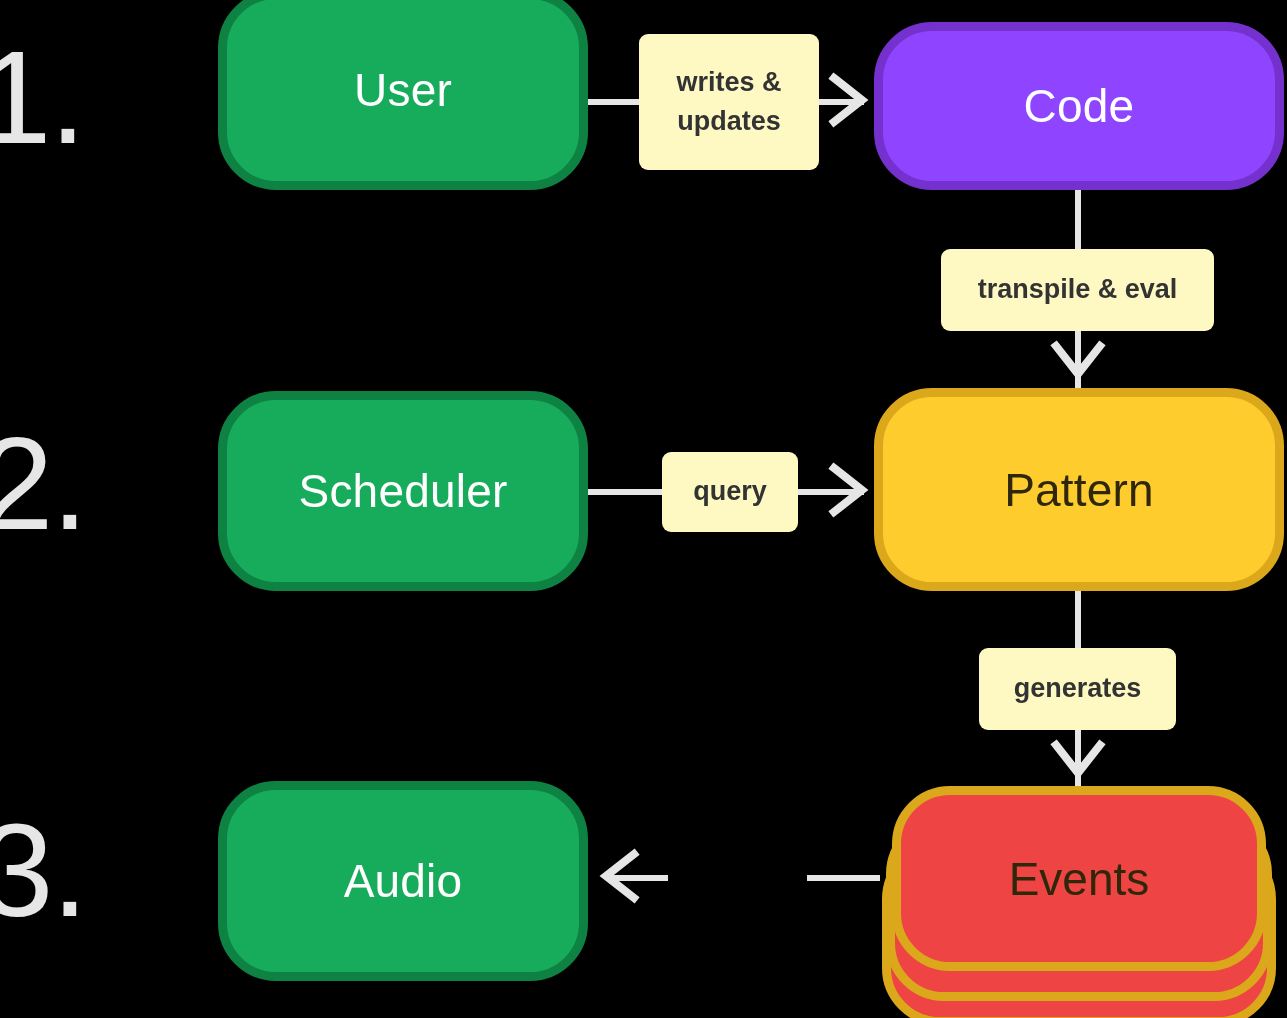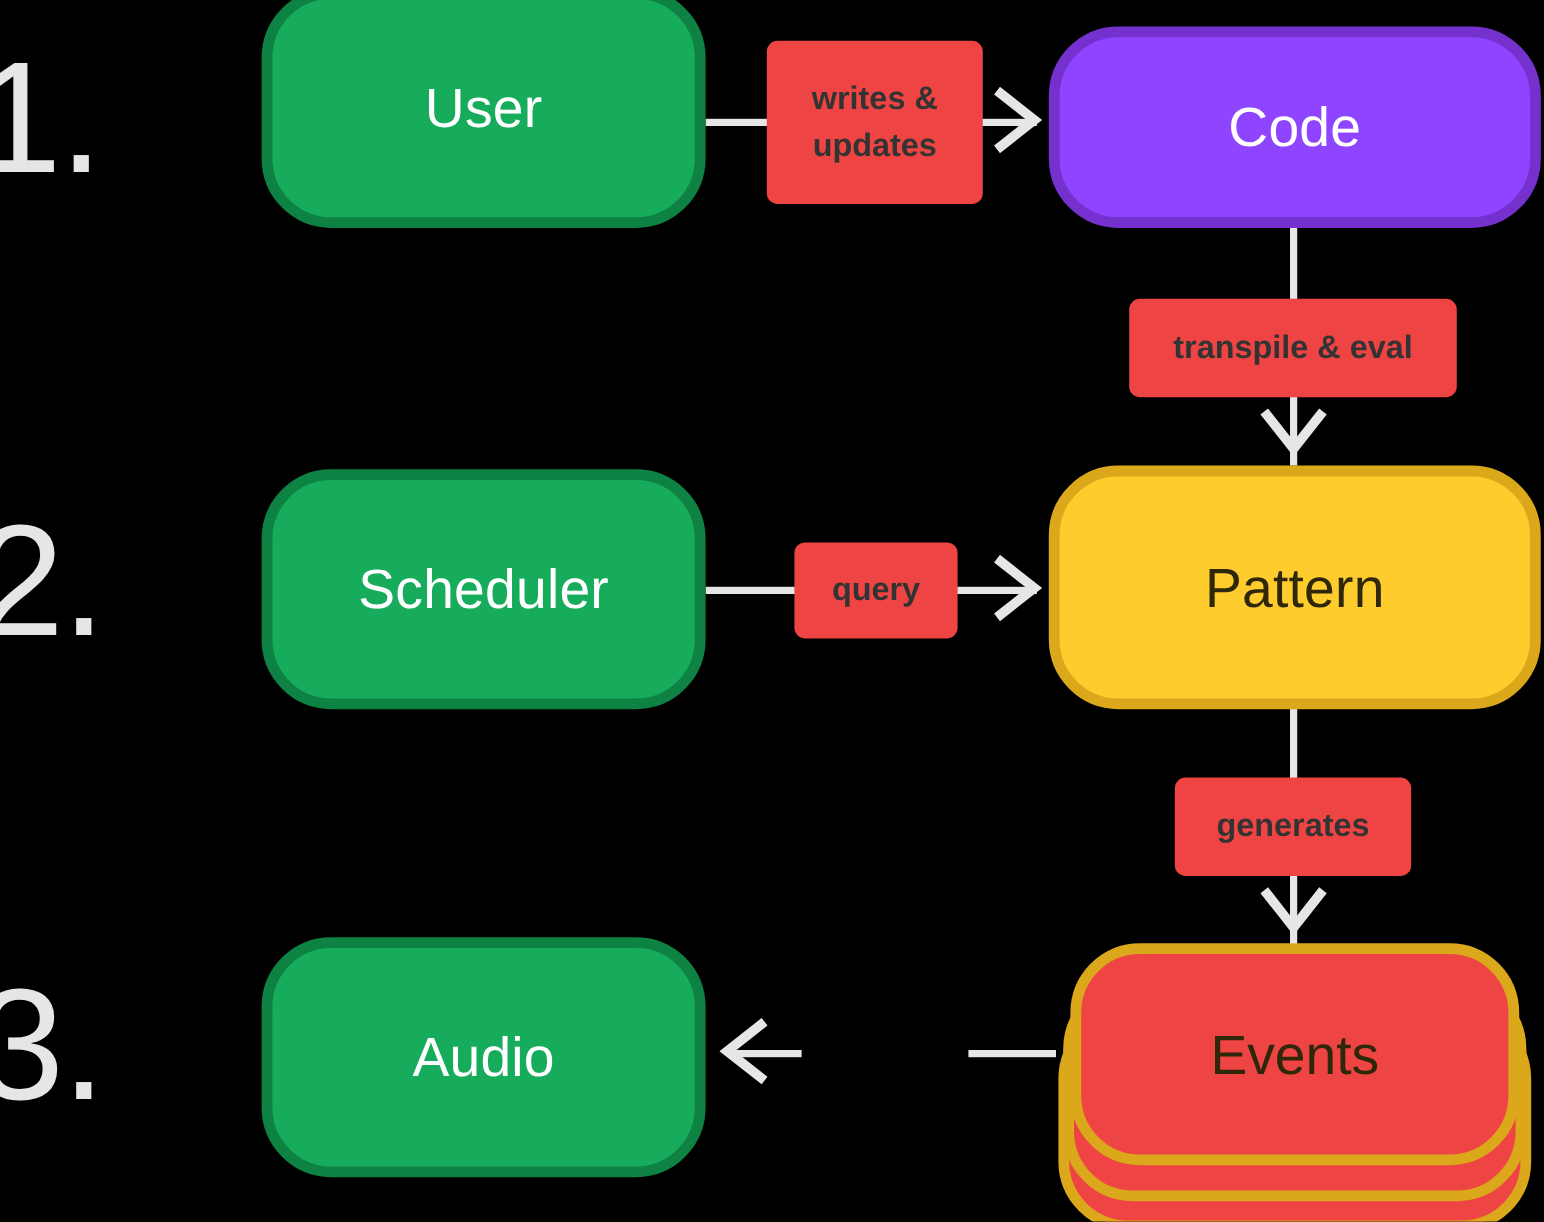--- a/index.html
+++ b/index.html
@@ -120,21 +120,21 @@
   
   .chev {
     position: absolute;
     overflow: visible;
   }
 
   
   .edge-label {
     position: absolute;
     box-sizing: border-box;
-    background: #ef4444;
+    background: #fef9c3;
     color: #333333;
     border-radius: 9px;
     font-size: 27px;
     font-weight: 700;
     line-height: 1.45;
     display: flex;
     align-items: center;
     justify-content: center;
     text-align: center;
     padding: 10px 16px;

